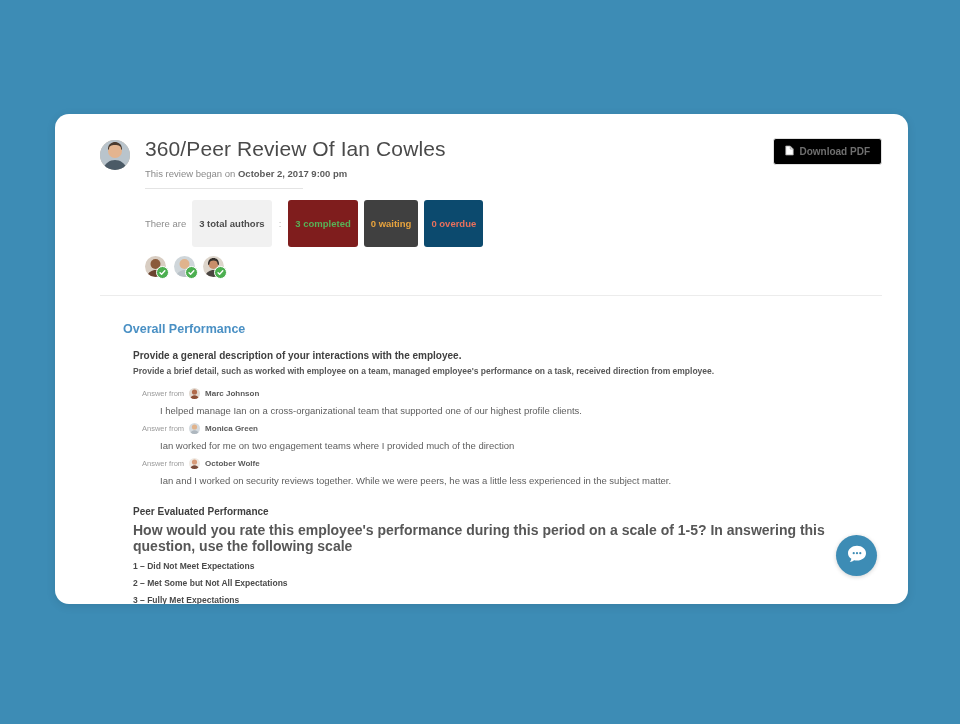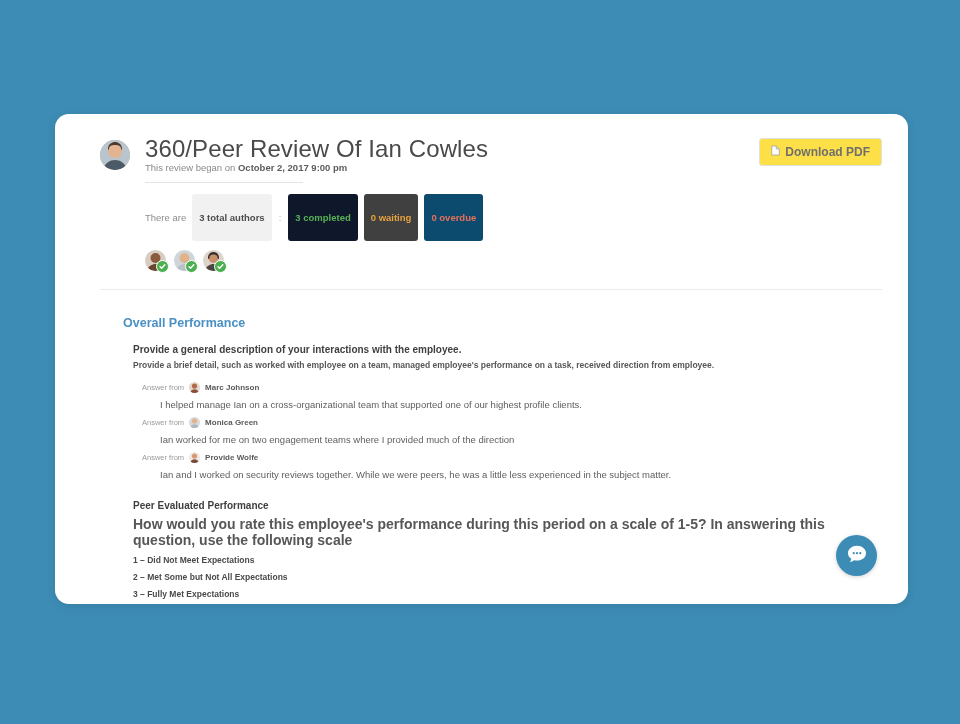--- a/index.html
+++ b/index.html
@@ -40,28 +40,29 @@
     left: 45px;
     top: 26px;
     width: 30px;
     height: 30px;
     border-radius: 50%;
     overflow: hidden;
     background: #c8b49c;
   }
   .hdr-title {
     margin-left: 45px;
-    font-size: 24px;
+    font-size: 21px;
     color: #4a4a4a;
     font-weight: 400;
     letter-spacing: 0.1px;
     line-height: 26px;
   }
   .hdr-sub {
     margin-left: 45px;
+    margin-top: 6px;
     font-size: 9.5px;
     color: #8a8a8a;
   }
   .hdr-sub b {
     color: #5c5c5c;
     font-weight: 700;
   }
   .hdr-rule {
     margin-left: 45px;
     margin-top: 9px;
@@ -79,21 +80,21 @@
   }
   .stat-text { color: #8d8d8d; }
   .badge {
     padding: 18px 7px;
     border-radius: 3px;
     font-weight: 700;
     font-size: 9.5px;
     white-space: nowrap;
   }
   .badge-total   { background: #f1f1f1; color: #4c4c4c; }
-  .badge-done    { background: #0f172a; color: #57b257; }
+  .badge-done    { background: #7f1d1d; color: #57b257; }
   .badge-waiting { background: #404040; color: #e8a33d; }
   .badge-overdue { background: #0c4a6e; color: #e8705c; }
   .colon { color: #b5b5b5; margin: 0 1px; }
 
   .avatar-row {
     margin-left: 45px;
     margin-top: 9px;
     display: flex;
     gap: 8px;
   }
@@ -127,22 +128,22 @@
   .dl-btn {
     position: absolute;
     right: 26px;
     top: 24px;
     display: flex;
     align-items: center;
     gap: 5px;
     padding: 6px 11px;
     border: 1px solid #e0e0e0;
     border-radius: 3px;
-    background: #fde047;
-    font-size: 12px;
+    background: #000000;
+    font-size: 10px;
     font-weight: 700;
     color: #6f6f6f;
     cursor: pointer;
   }
 
   .hdr-divider {
     margin-top: 18px;
     height: 1px;
     background: #ececec;
   }
@@ -380,21 +381,21 @@
           <div>
             <div class="ans-from">
               <span>Answer from</span>
               <span class="ans-av">
                 <svg viewBox="0 0 11 11" width="11" height="11">
                   <rect width="11" height="11" fill="#efe9e3"></rect>
                   <circle cx="5.5" cy="4" r="2.6" fill="#d79a78"></circle>
                   <path d="M1 11c.5-2.6 2.6-3.7 4.5-3.7S9.5 8.4 10 11z" fill="#7a4a38"></path>
                 </svg>
               </span>
-              <span class="ans-name">Provide Wolfe</span>
+              <span class="ans-name">October Wolfe</span>
             </div>
             <div class="ans-text">Ian and I worked on security reviews together. While we were peers, he was a little less experienced in the subject matter.</div>
           </div>
 
         </div>
       </div>
 
       <div class="scale-block">
         <div class="scale-head">Peer Evaluated Performance</div>
         <div class="scale-q">How would you rate this employee's performance during this period on a scale of 1-5? In answering this question, use the following scale</div>

